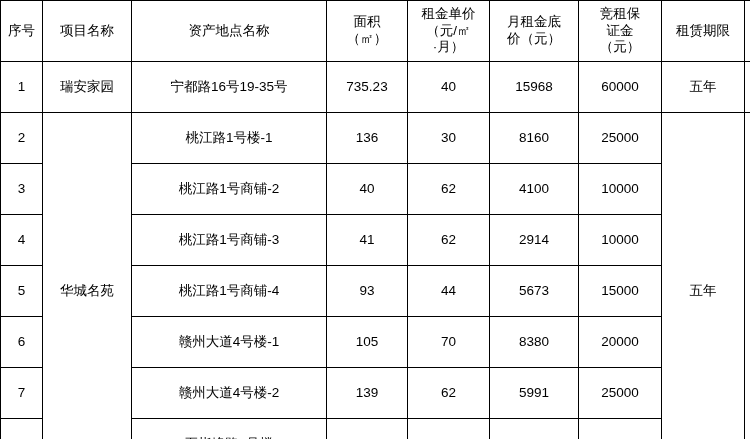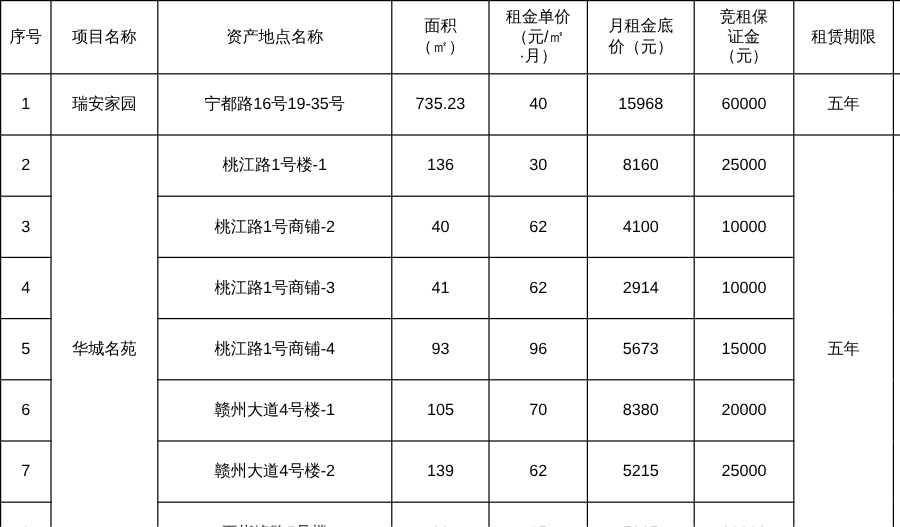--- a/index.html
+++ b/index.html
@@ -136,40 +136,40 @@
         <td class="c-area num">41</td>
         <td class="c-unit num">62</td>
         <td class="c-floor num">2914</td>
         <td class="c-deposit num">10000</td>
       </tr>
 
       <tr>
         <td class="c-idx num">5</td>
         <td class="c-loc">桃江路1号商铺-4</td>
         <td class="c-area num">93</td>
-        <td class="c-unit num">96</td>
+        <td class="c-unit num">44</td>
         <td class="c-floor num">5673</td>
         <td class="c-deposit num">15000</td>
       </tr>
 
       <tr>
         <td class="c-idx num">6</td>
         <td class="c-loc">赣州大道4号楼-1</td>
         <td class="c-area num">105</td>
         <td class="c-unit num">70</td>
         <td class="c-floor num">8380</td>
         <td class="c-deposit num">20000</td>
       </tr>
 
       <tr>
         <td class="c-idx num">7</td>
         <td class="c-loc">赣州大道4号楼-2</td>
         <td class="c-area num">139</td>
         <td class="c-unit num">62</td>
-        <td class="c-floor num">5215</td>
+        <td class="c-floor num">5991</td>
         <td class="c-deposit num">25000</td>
       </tr>
 
       <tr>
         <td class="c-idx num">8</td>
         <td class="c-loc">五指峰路5号楼</td>
         <td class="c-area num">91</td>
         <td class="c-unit num">65</td>
         <td class="c-floor num">5915</td>
         <td class="c-deposit num">20000</td>

